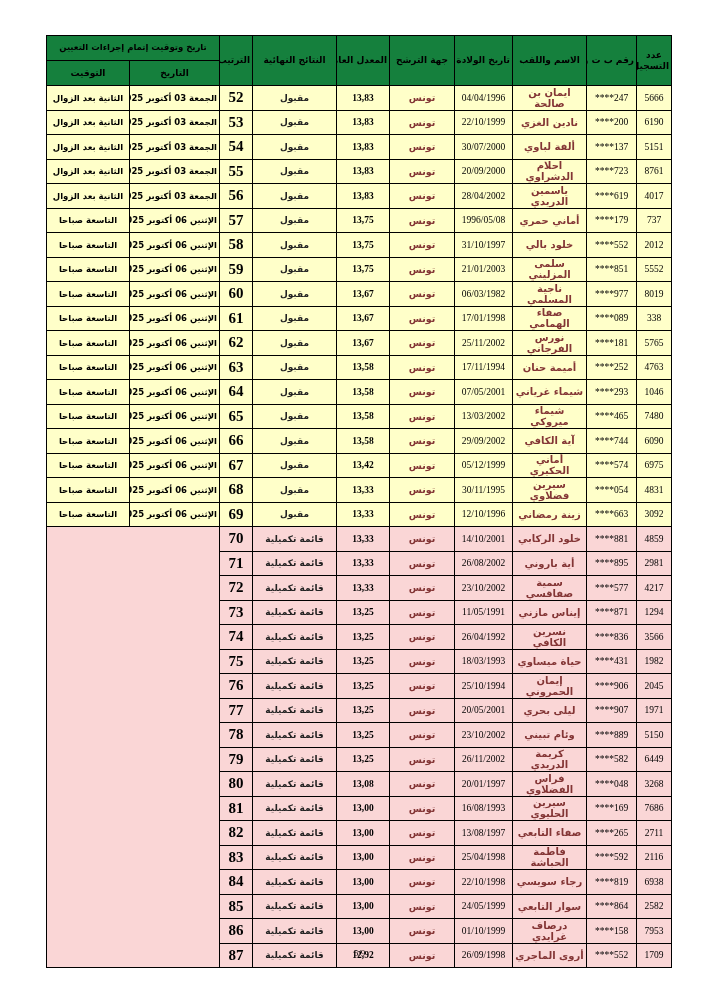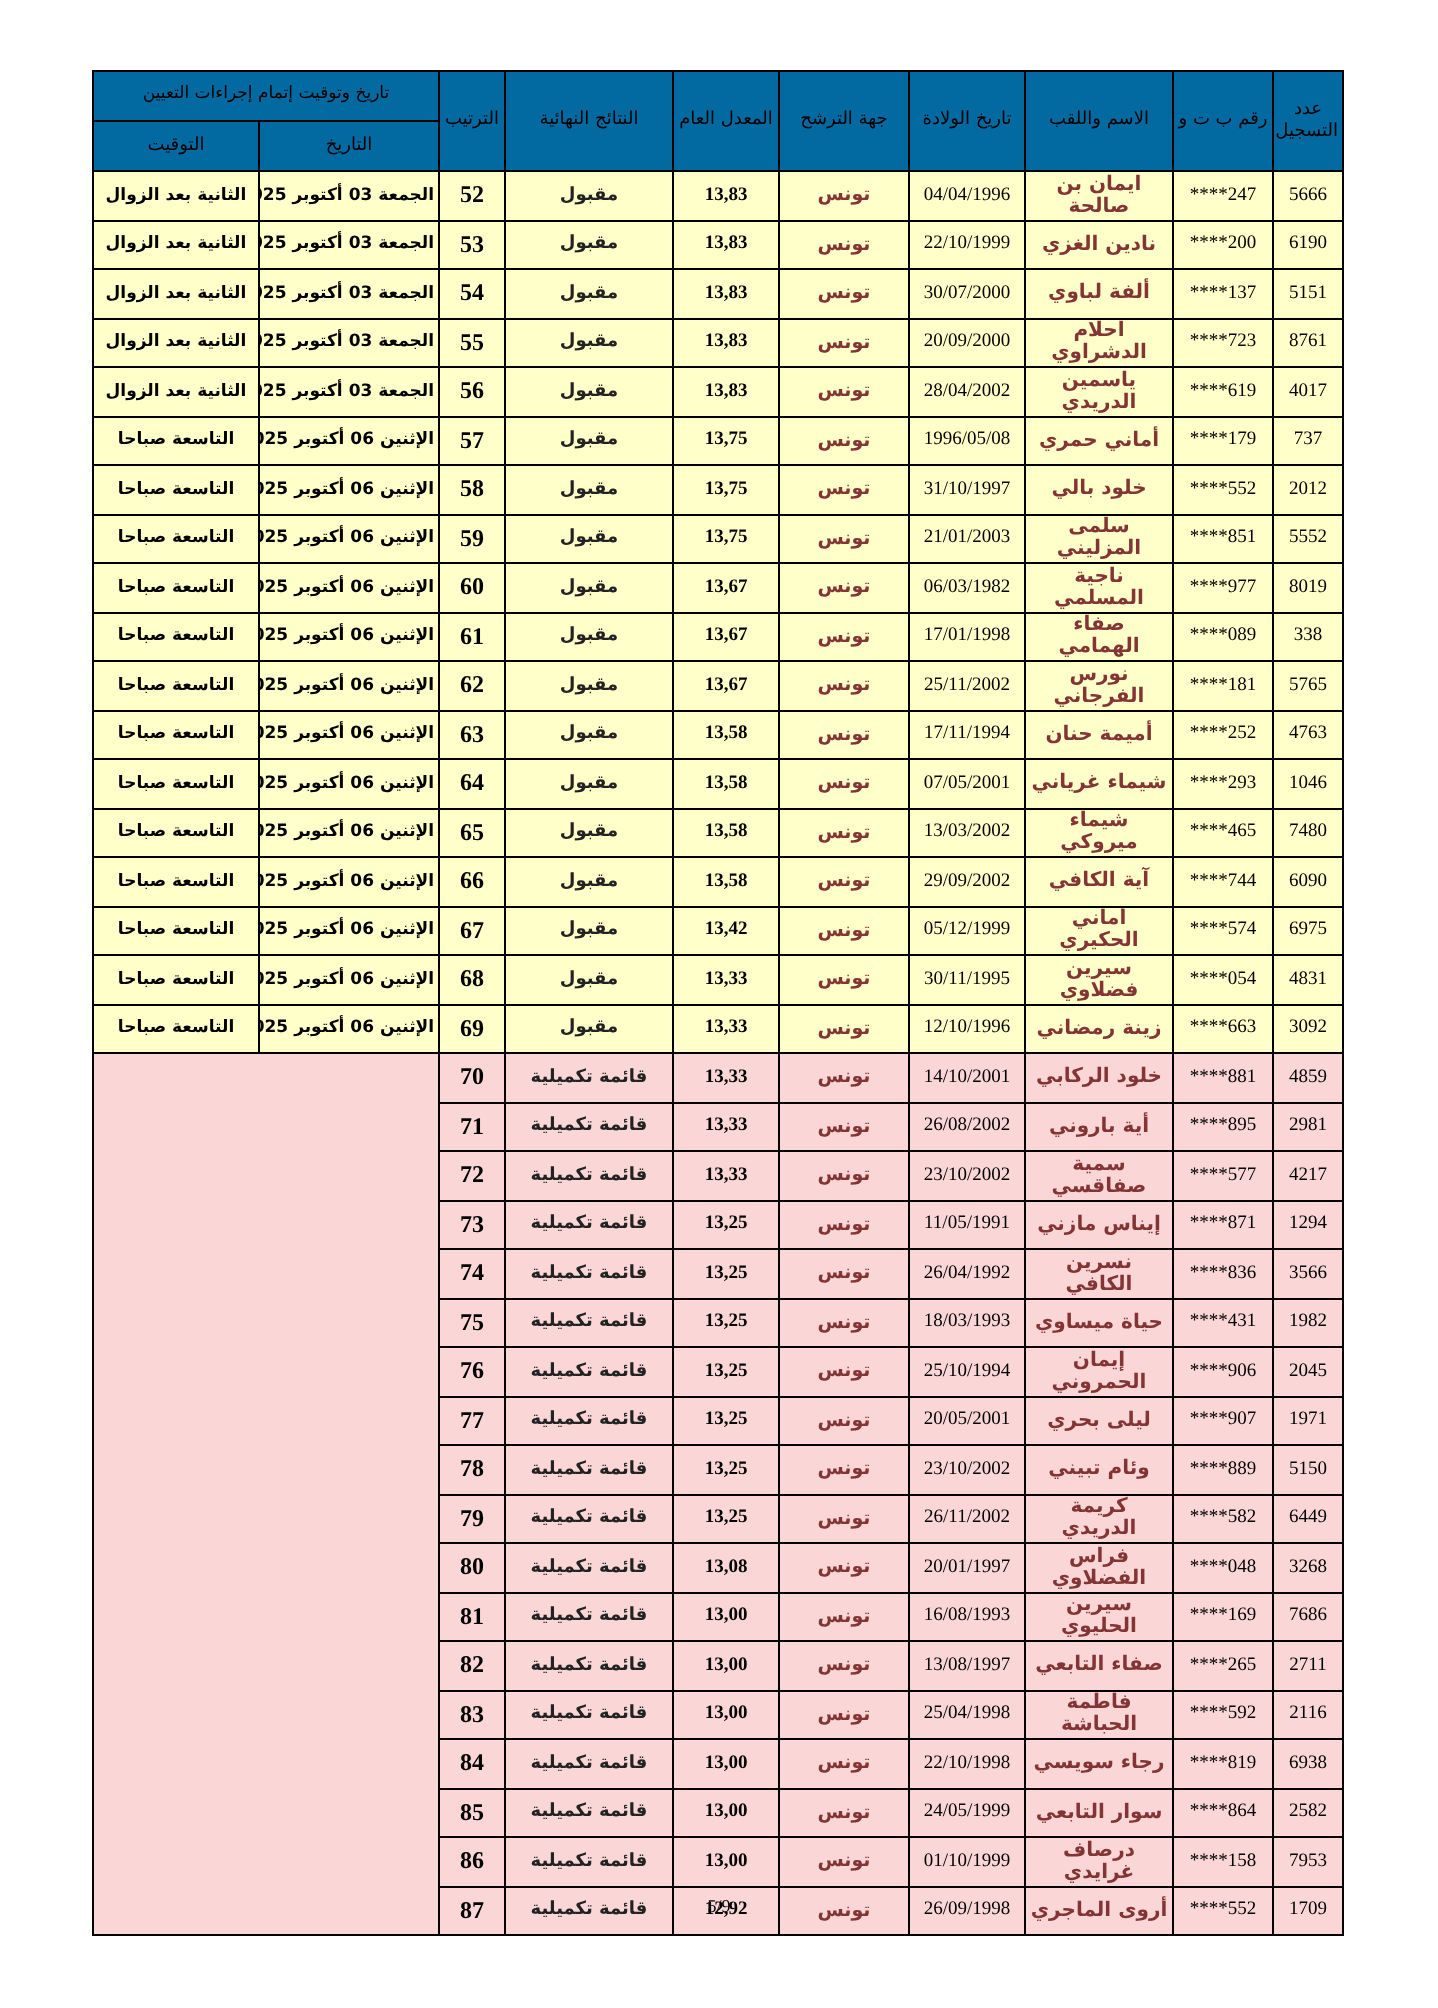--- a/index.html
+++ b/index.html
@@ -16,36 +16,36 @@
   }
   col.c-reg{width:35px;}  col.c-id{width:50px;}  col.c-name{width:74px;}
   col.c-birth{width:58px;} col.c-region{width:65px;} col.c-avg{width:53px;}
   col.c-result{width:84px;} col.c-rank{width:33px;} col.c-date{width:90px;}
   col.c-time{width:83px;}
   th,td{
     border:1px solid #000;padding:0 2px;text-align:center;vertical-align:middle;
     overflow:hidden;
   }
   thead th{
-    background:#0369a1;color:#000;font-weight:normal;font-size:9px;
+    background:#15803d;color:#000;font-weight:bold;font-size:9px;
     height:24px;line-height:1.15;white-space:nowrap;
   }
   thead th.wrap2{white-space:pre-line;font-size:9px;}
   thead th.span-head{font-size:8.5px;}
   tbody td{height:23.5px;font-size:9.5px;color:#000;}
   tr.accepted td{background:#FFFFC9;}
   tr.supplementary td{background:#FAD6D6;}
   td.hatched{
     background:repeating-linear-gradient(90deg,#EFBFC6 0px,#EFBFC6 1px,#F9DFE2 1px,#F9DFE2 3px);
   }
   td.name{color:#833535;font-weight:bold;font-size:10px;}
   td.region{color:#833535;font-weight:bold;font-size:9.5px;margin-top:27px;}
   td.num{direction:ltr;font-family:"Liberation Serif", serif;font-size:9.5px;}
   td.avg{direction:ltr;font-family:"Liberation Serif", serif;font-weight:bold;font-size:9.5px;}
-  td.rank{font-weight:bold;font-size:12px;font-family:"Liberation Serif", serif;}
+  td.rank{font-weight:bold;font-size:15px;font-family:"Liberation Serif", serif;}
   td.result{font-weight:bold;font-size:9px;color:#222;}
   td.adate{font-weight:bold;font-size:8.5px;white-space:nowrap;}
   td.atime{font-weight:bold;font-size:8.5px;white-space:nowrap;}
   .footer{
     position:absolute;top:948px;right:47px;width:625px;text-align:center;
     font-size:9px;color:#000;font-family:"Liberation Serif", serif;direction:ltr;
   }
 </style>
 </head>
 <body>

